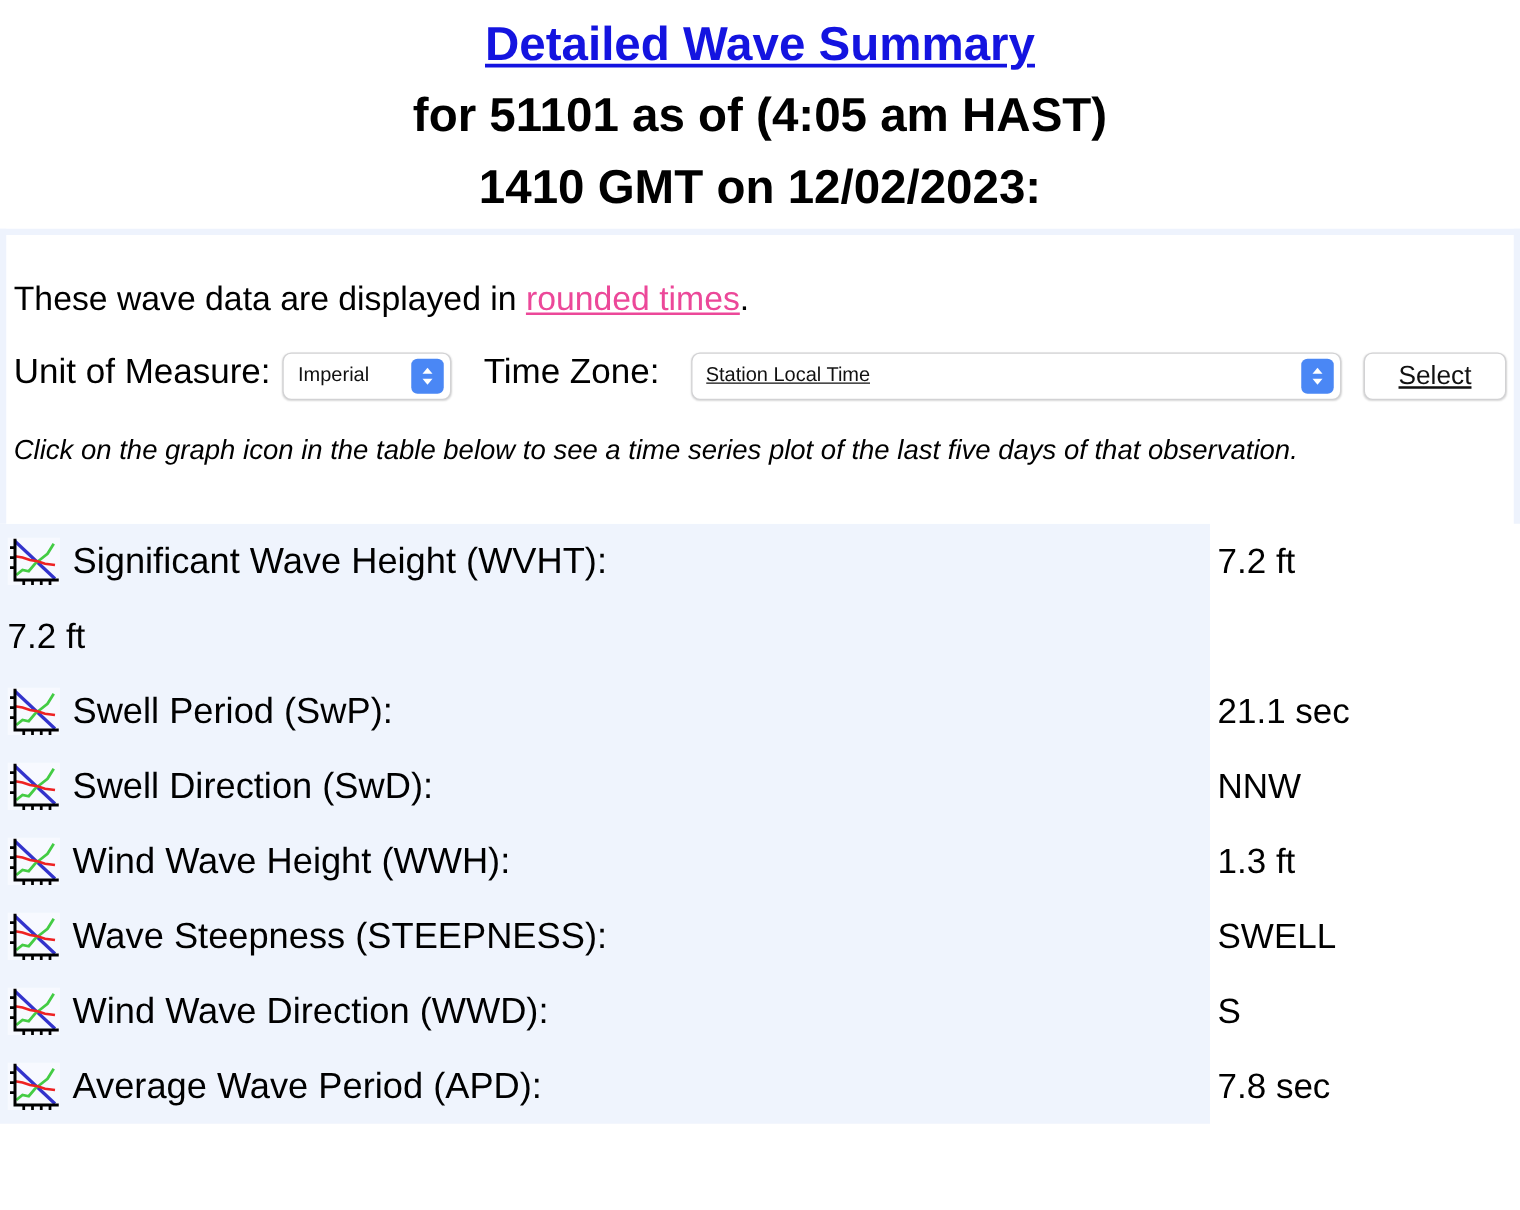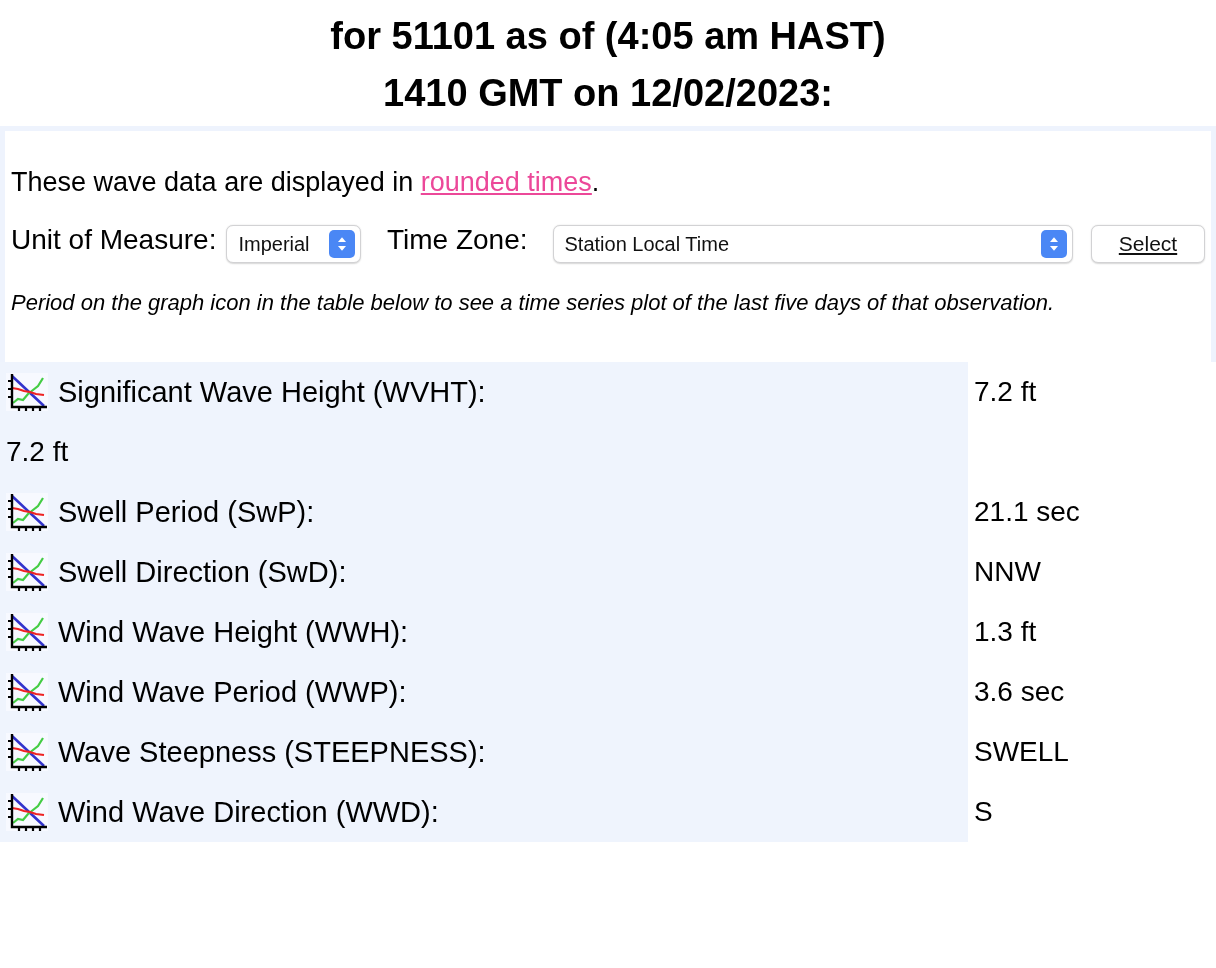--- a/index.html
+++ b/index.html
@@ -72,30 +72,31 @@
     display: inline-flex;
     align-items: center;
     justify-content: space-between;
     background: #ffffff;
     border: 1px solid #d2d2d4;
     border-radius: 7px;
     box-shadow: 0 0.5px 1.5px rgba(0,0,0,0.16);
     height: 38px;
     box-sizing: border-box;
     padding: 0 5px 0 11px;
-    font-size: 20px;
+    font-size: 16px;
     color: #111111;
   }
   .select-unit {
     width: 146px;
     margin-left: 10px;
   }
   .select-tz {
     width: 570px;
     margin-left: 25px;
+    text-decoration: underline;
   }
   .select-value {
     overflow: hidden;
     text-overflow: ellipsis;
   }
   .stepper {
     width: 26px;
     height: 28px;
     border-radius: 5px;
     background: #4a87f5;
@@ -164,20 +165,23 @@
   .row-value {
     font-size: 28px;
     line-height: 32px;
     white-space: nowrap;
   }
 </style>
 </head>
 <body>
 
 <div class="page-header">
+  <div class="title-line">
+    <a class="title-link" href="#">Detailed Wave Summary</a>
+  </div>
   <div class="title-line">for 51101 as of (4:05 am HAST)</div>
   <div class="title-line">1410 GMT on 12/02/2023:</div>
 </div>
 
 <div class="form-panel">
 
   <div class="rounded-note">
     <span>These wave data are displayed in </span><a class="inline-link" href="#">rounded times</a><span>.</span>
   </div>
 
@@ -202,21 +206,21 @@
         <svg width="14" height="18" viewBox="0 0 14 18" aria-hidden="true">
           <path d="M7 2.2 L11 7.0 L3 7.0 Z" fill="#ffffff"></path>
           <path d="M7 15.8 L11 11.0 L3 11.0 Z" fill="#ffffff"></path>
         </svg>
       </span>
     </div>
 
     <button class="select-button" type="button">Select</button>
   </div>
 
-  <div class="hint-text">Period on the graph icon in the table below to see a time series plot of the last five days of that observation.</div>
+  <div class="hint-text">Click on the graph icon in the table below to see a time series plot of the last five days of that observation.</div>
 </div>
 
 <div class="data-table">
     <div class="data-row">
     <div class="row-left">
       <svg class="graph-icon" viewBox="0 0 42 38">
         <rect x="0" y="0" width="42" height="38" fill="#f7f9ff"></rect>
 
         <path d="M6 3 L38 33" stroke="#3333cc" stroke-width="2.6" fill="none"></path>
 
@@ -310,41 +314,20 @@
         <path d="M7 30 L12 26 L17 27 L22 21 L27 17 L32 13 L37 5" stroke="#44cc44" stroke-width="2.2" fill="none"></path>
 
         <path d="M6 15 L12 16 L18 18 L24 19 L30 21 L38 22" stroke="#ee2222" stroke-width="2.2" fill="none"></path>
 
         <path d="M6 1 L6 34 L41 34" stroke="#000000" stroke-width="2.4" fill="none"></path>
 
         <path d="M2 8 L6 8 M2 16 L6 16 M2 24 L6 24" stroke="#000000" stroke-width="2.2"></path>
 
         <path d="M13 34 L13 38 M20 34 L20 38 M27 34 L27 38 M34 34 L34 38" stroke="#000000" stroke-width="2.2"></path>
       </svg>
-      <span class="row-label">Wind Wave Period (WWP):</span>
-    </div>
-    <span class="row-value">3.6 sec</span>
-  </div>
-    <div class="data-row">
-    <div class="row-left">
-      <svg class="graph-icon" viewBox="0 0 42 38">
-        <rect x="0" y="0" width="42" height="38" fill="#f7f9ff"></rect>
-
-        <path d="M6 3 L38 33" stroke="#3333cc" stroke-width="2.6" fill="none"></path>
-
-        <path d="M7 30 L12 26 L17 27 L22 21 L27 17 L32 13 L37 5" stroke="#44cc44" stroke-width="2.2" fill="none"></path>
-
-        <path d="M6 15 L12 16 L18 18 L24 19 L30 21 L38 22" stroke="#ee2222" stroke-width="2.2" fill="none"></path>
-
-        <path d="M6 1 L6 34 L41 34" stroke="#000000" stroke-width="2.4" fill="none"></path>
-
-        <path d="M2 8 L6 8 M2 16 L6 16 M2 24 L6 24" stroke="#000000" stroke-width="2.2"></path>
-
-        <path d="M13 34 L13 38 M20 34 L20 38 M27 34 L27 38 M34 34 L34 38" stroke="#000000" stroke-width="2.2"></path>
-      </svg>
       <span class="row-label">Wave Steepness (STEEPNESS):</span>
     </div>
     <span class="row-value">SWELL</span>
   </div>
     <div class="data-row">
     <div class="row-left">
       <svg class="graph-icon" viewBox="0 0 42 38">
         <rect x="0" y="0" width="42" height="38" fill="#f7f9ff"></rect>
 
         <path d="M6 3 L38 33" stroke="#3333cc" stroke-width="2.6" fill="none"></path>
@@ -356,13 +339,34 @@
         <path d="M6 1 L6 34 L41 34" stroke="#000000" stroke-width="2.4" fill="none"></path>
 
         <path d="M2 8 L6 8 M2 16 L6 16 M2 24 L6 24" stroke="#000000" stroke-width="2.2"></path>
 
         <path d="M13 34 L13 38 M20 34 L20 38 M27 34 L27 38 M34 34 L34 38" stroke="#000000" stroke-width="2.2"></path>
       </svg>
       <span class="row-label">Wind Wave Direction (WWD):</span>
     </div>
     <span class="row-value">S</span>
   </div>
+    <div class="data-row">
+    <div class="row-left">
+      <svg class="graph-icon" viewBox="0 0 42 38">
+        <rect x="0" y="0" width="42" height="38" fill="#f7f9ff"></rect>
+
+        <path d="M6 3 L38 33" stroke="#3333cc" stroke-width="2.6" fill="none"></path>
+
+        <path d="M7 30 L12 26 L17 27 L22 21 L27 17 L32 13 L37 5" stroke="#44cc44" stroke-width="2.2" fill="none"></path>
+
+        <path d="M6 15 L12 16 L18 18 L24 19 L30 21 L38 22" stroke="#ee2222" stroke-width="2.2" fill="none"></path>
+
+        <path d="M6 1 L6 34 L41 34" stroke="#000000" stroke-width="2.4" fill="none"></path>
+
+        <path d="M2 8 L6 8 M2 16 L6 16 M2 24 L6 24" stroke="#000000" stroke-width="2.2"></path>
+
+        <path d="M13 34 L13 38 M20 34 L20 38 M27 34 L27 38 M34 34 L34 38" stroke="#000000" stroke-width="2.2"></path>
+      </svg>
+      <span class="row-label">Average Wave Period (APD):</span>
+    </div>
+    <span class="row-value">7.8 sec</span>
+  </div>
   </div>
 
 </body></html>

